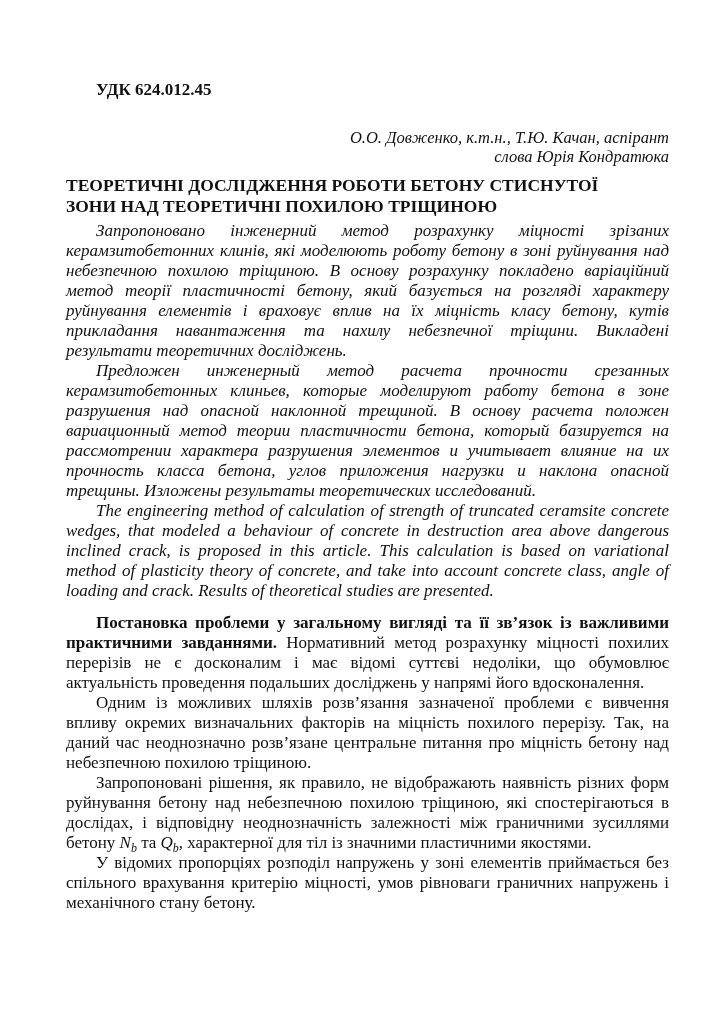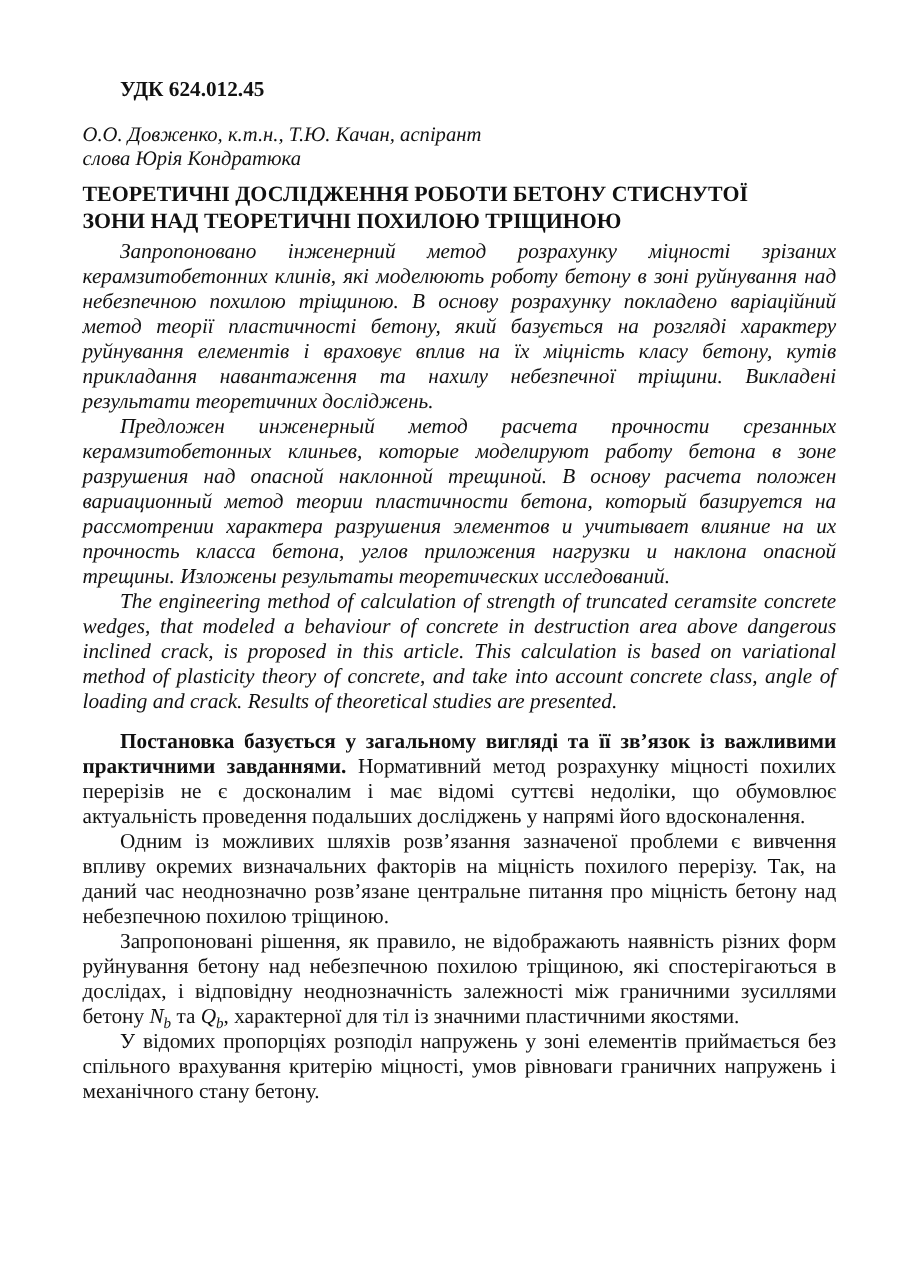--- a/index.html
+++ b/index.html
@@ -11,31 +11,32 @@
     width: 724px;
     height: 1024px;
     overflow: hidden;
     font-family: "Liberation Serif", serif;
     color: #111111;
   }
   .page {
     box-sizing: border-box;
     width: 724px;
     height: 1024px;
-    padding: 62px 55px 0 66px;
+    padding: 80px 55px 0 66px;
     background: #ffffff;
   }
   .udc {
     font-weight: bold;
     font-size: 17px;
     line-height: 20px;
     margin-left: 30px;
   }
   .authors {
-    margin-top: 16px;
+    margin-top: 28px;
+    text-align: right;
     font-style: italic;
     font-size: 16.5px;
     line-height: 19px;
   }
   .title {
     margin-top: 9px;
     text-align: left;
     font-weight: bold;
     font-size: 17.5px;
     line-height: 21px;
@@ -88,19 +89,19 @@
     <div>ЗОНИ НАД ТЕОРЕТИЧНІ ПОХИЛОЮ ТРІЩИНОЮ</div>
   </div>
 
   <div class="abstracts">
     <p class="para">Запропоновано інженерний метод розрахунку міцності зрізаних керамзитобетонних клинів, які моделюють роботу бетону в зоні руйнування над небезпечною похилою тріщиною. В основу розрахунку покладено варіаційний метод теорії пластичності бетону, який базується на розгляді характеру руйнування елементів і враховує вплив на їх міцність класу бетону, кутів прикладання навантаження та нахилу небезпечної тріщини. Викладені результати теоретичних досліджень.</p>
     <p class="para">Предложен инженерный метод расчета прочности срезанных керамзитобетонных клиньев, которые моделируют работу бетона в зоне разрушения над опасной наклонной трещиной. В основу расчета положен вариационный метод теории пластичности бетона, который базируется на рассмотрении характера разрушения элементов и учитывает влияние на их прочность класса бетона, углов приложения нагрузки и наклона опасной трещины. Изложены результаты теоретических исследований.</p>
     <p class="para">The engineering method of calculation of strength of truncated ceramsite concrete wedges, that modeled a behaviour of concrete in destruction area above dangerous inclined crack, is proposed in this article. This calculation is based on variational method of plasticity theory of concrete, and take into account concrete class, angle of loading and crack. Results of theoretical studies are presented.</p>
   </div>
 
   <div class="mainbody">
-    <p class="para"><span class="lead-in">Постановка базується у загальному вигляді та її зв’язок із важливими практичними завданнями.</span><span> Нормативний метод розрахунку міцності похилих перерізів не є досконалим і має відомі суттєві недоліки, що обумовлює актуальність проведення подальших досліджень у напрямі його вдосконалення.</span></p>
+    <p class="para"><span class="lead-in">Постановка проблеми у загальному вигляді та її зв’язок із важливими практичними завданнями.</span><span> Нормативний метод розрахунку міцності похилих перерізів не є досконалим і має відомі суттєві недоліки, що обумовлює актуальність проведення подальших досліджень у напрямі його вдосконалення.</span></p>
     <p class="para">Одним із можливих шляхів розв’язання зазначеної проблеми є вивчення впливу окремих визначальних факторів на міцність похилого перерізу. Так, на даний час неоднозначно розв’язане центральне питання про міцність бетону над небезпечною похилою тріщиною.</p>
     <p class="para"><span>Запропоновані рішення, як правило, не відображають наявність різних форм руйнування бетону над небезпечною похилою тріщиною, які спостерігаються в дослідах, і відповідну неоднозначність залежності між граничними зусиллями бетону </span><span class="var"><span>N</span><sub class="var-sub">b</sub></span><span> та </span><span class="var"><span>Q</span><sub class="var-sub">b</sub></span><span>, характерної для тіл із значними пластичними якостями.</span></p>
     <p class="para">У відомих пропорціях розподіл напружень у зоні елементів приймається без спільного врахування критерію міцності, умов рівноваги граничних напружень і механічного стану бетону.</p>
   </div>
 
 </div>
 
 </body></html>

